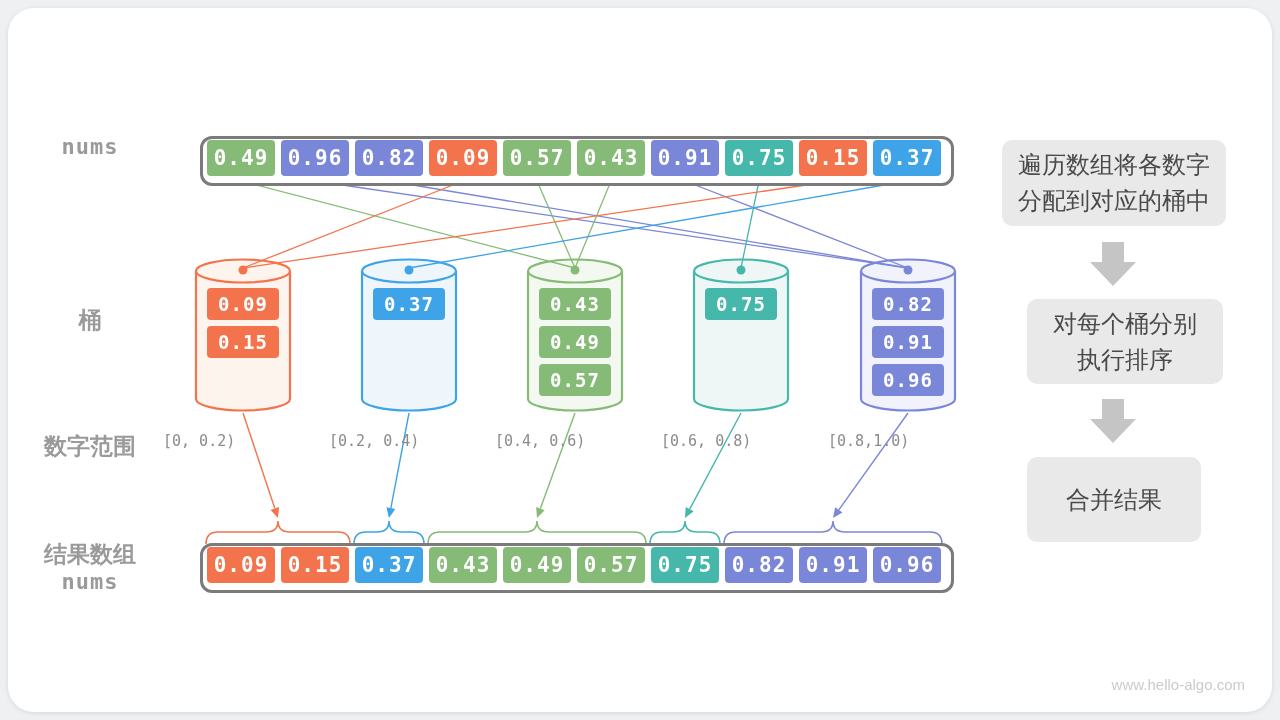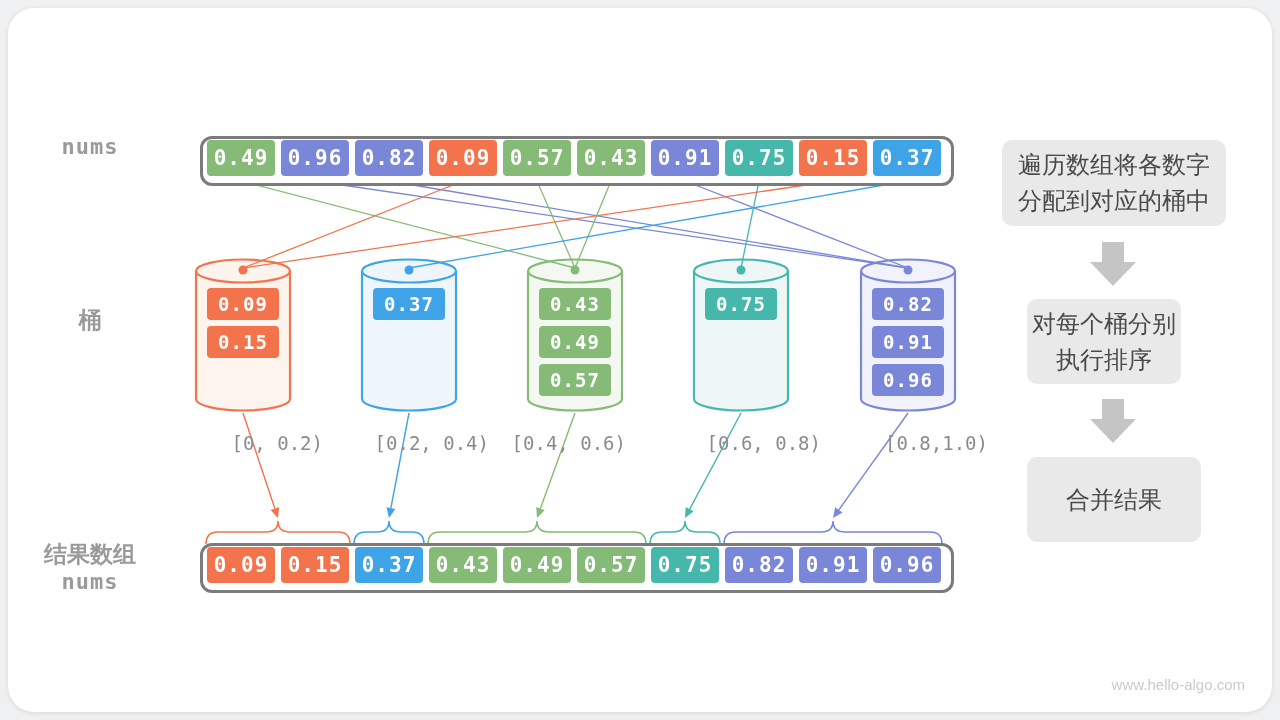--- a/index.html
+++ b/index.html
@@ -22,22 +22,22 @@
   }
   .arr-container{
     position:absolute;z-index:2;border:3px solid #7b7b7b;border-radius:12px;background:#ffffff;
   }
   .side-label{
     position:absolute;z-index:2;color:#9a9a9a;font-weight:bold;text-align:center;
     font-size:23px;line-height:28px;
   }
   .side-label .mono{font-family:"DejaVu Sans Mono","Liberation Mono",monospace;font-size:22px;letter-spacing:1px;}
   .range-label{
-    position:absolute;z-index:2;color:#8b8b8b;text-align:right;
-    font-family:"DejaVu Sans Mono","Liberation Mono",monospace;font-size:19px;
+    position:absolute;z-index:2;color:#8b8b8b;text-align:left;
+    font-family:"DejaVu Sans Mono","Liberation Mono",monospace;font-size:15px;
   }
   .step-box{
     position:absolute;z-index:2;background:#e9e9e9;border-radius:10px;color:#4a4a4a;
     font-size:24px;line-height:36px;display:flex;flex-direction:column;
     align-items:center;justify-content:center;text-align:center;
   }
   .watermark{
     position:absolute;z-index:2;color:#cbcbcb;text-align:right;
     font-family:Liberation Sans, sans-serif;font-size:15px;
   }
@@ -115,34 +115,37 @@
 <div id="stage">
 
   <div class="side-label" style="left:8px;top:133px;width:164px">
     <div class="mono">nums</div>
   </div>
 
   <div class="side-label" style="left:8px;top:306px;width:164px">
     <div>桶</div>
   </div>
 
+  <div class="side-label" style="left:8px;top:432px;width:164px">
+    <div>数字范围</div>
+  </div>
 
   <div class="side-label" style="left:8px;top:540px;width:164px">
     <div>结果数组</div>
     <div class="mono">nums</div>
   </div>
 
   <div class="arr-container" style="left:200px;top:136px;width:748px;height:44px"></div>
   <div class="arr-container" style="left:200px;top:543px;width:748px;height:44px"></div>
 
   <div class="step-box" style="left:1002px;top:140px;width:224px;height:86px">
     <div>遍历数组将各数字</div>
     <div>分配到对应的桶中</div>
   </div>
-  <div class="step-box" style="left:1027px;top:299px;width:154px;height:85px">
+  <div class="step-box" style="left:1027px;top:299px;width:196px;height:85px">
     <div>对每个桶分别</div>
     <div>执行排序</div>
   </div>
   <div class="step-box" style="left:1027px;top:457px;width:174px;height:85px">
     <div>合并结果</div>
   </div>
 
   <div class="watermark" style="left:1000px;top:676px;width:245px">www.hello-algo.com</div>
 <div class="chip" style="left: 207px; top: 140px; width: 68px; height: 36px; background: rgb(133, 187, 118); font-size: 21px;">0.49</div>
     <div class="chip" style="left: 281px; top: 140px; width: 68px; height: 36px; background: rgb(122, 135, 217); font-size: 21px;">0.96</div>
@@ -165,20 +168,20 @@
     <div class="chip" style="left: 799px; top: 547px; width: 68px; height: 36px; background: rgb(122, 135, 217); font-size: 21px;">0.91</div>
     <div class="chip" style="left: 873px; top: 547px; width: 68px; height: 36px; background: rgb(122, 135, 217); font-size: 21px;">0.96</div>
     <div class="chip" style="left: 207px; top: 288px; width: 72px; height: 32px; background: rgb(243, 116, 76); font-size: 19px;">0.09</div>
     <div class="chip" style="left: 207px; top: 326px; width: 72px; height: 32px; background: rgb(243, 116, 76); font-size: 19px;">0.15</div>
     <div class="range-label" style="left: 163px; top: 432px; width: 160px;">[0, 0.2)</div>
     <div class="chip" style="left: 373px; top: 288px; width: 72px; height: 32px; background: rgb(62, 163, 231); font-size: 19px;">0.37</div>
     <div class="range-label" style="left: 329px; top: 432px; width: 160px;">[0.2, 0.4)</div>
     <div class="chip" style="left: 539px; top: 288px; width: 72px; height: 32px; background: rgb(133, 187, 118); font-size: 19px;">0.43</div>
     <div class="chip" style="left: 539px; top: 326px; width: 72px; height: 32px; background: rgb(133, 187, 118); font-size: 19px;">0.49</div>
     <div class="chip" style="left: 539px; top: 364px; width: 72px; height: 32px; background: rgb(133, 187, 118); font-size: 19px;">0.57</div>
-    <div class="range-label" style="left: 466px; top: 432px; width: 160px;">[0.4, 0.6)</div>
+    <div class="range-label" style="left: 495px; top: 432px; width: 160px;">[0.4, 0.6)</div>
     <div class="chip" style="left: 705px; top: 288px; width: 72px; height: 32px; background: rgb(69, 184, 171); font-size: 19px;">0.75</div>
     <div class="range-label" style="left: 661px; top: 432px; width: 160px;">[0.6, 0.8)</div>
     <div class="chip" style="left: 872px; top: 288px; width: 72px; height: 32px; background: rgb(122, 135, 217); font-size: 19px;">0.82</div>
     <div class="chip" style="left: 872px; top: 326px; width: 72px; height: 32px; background: rgb(122, 135, 217); font-size: 19px;">0.91</div>
     <div class="chip" style="left: 872px; top: 364px; width: 72px; height: 32px; background: rgb(122, 135, 217); font-size: 19px;">0.96</div>
     <div class="range-label" style="left: 828px; top: 432px; width: 160px;">[0.8,1.0)</div>
   </div>
 
 </body></html>

